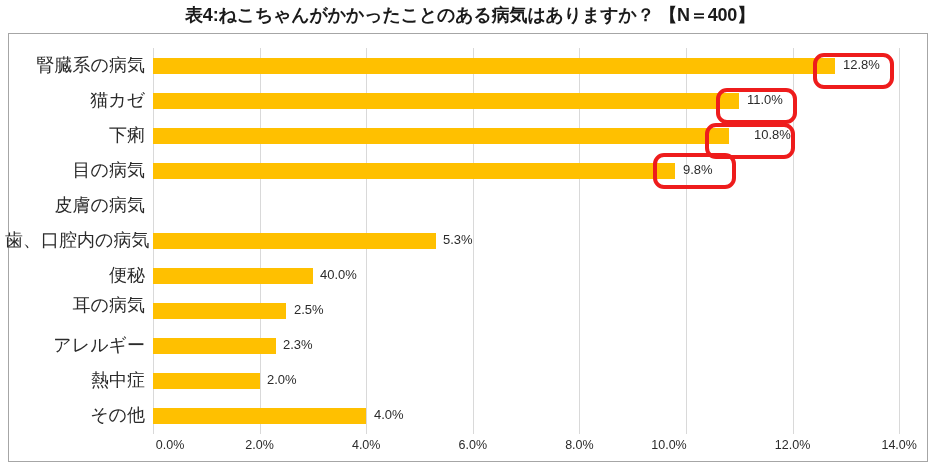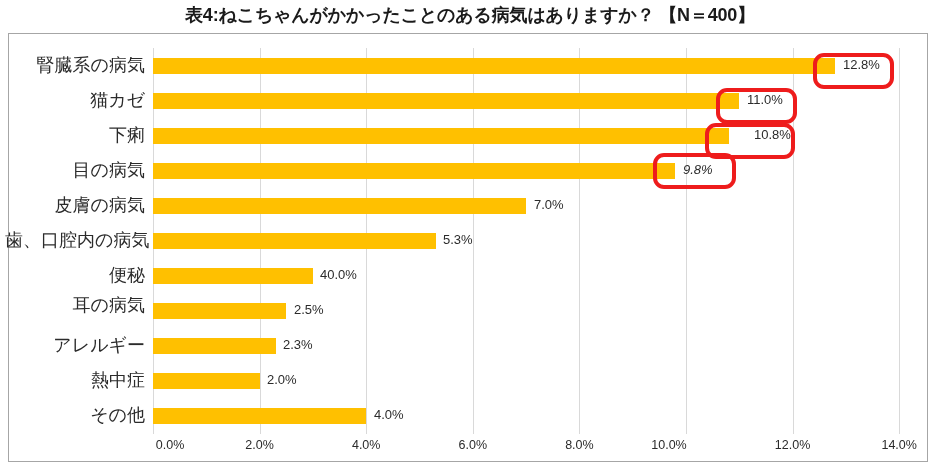--- a/index.html
+++ b/index.html
@@ -193,25 +193,21 @@
     <div class="row" style="top:35px;">
       <div class="bar" style="width:586.3px;"></div>
       <div class="bar-value" style="left:594px;">11.0%</div>
     </div>
     <div class="row" style="top:70px;">
       <div class="bar" style="width:575.6px;"></div>
       <div class="bar-value" style="left:601px;">10.8%</div>
     </div>
     <div class="row" style="top:105px;">
       <div class="bar" style="width:522.3px;"></div>
-      <div class="bar-value" style="left:530px;font-style:italic;">9.8%</div>
-    </div>
-    <div class="row" style="top:140px;">
-      <div class="bar" style="width:373.1px;"></div>
-      <div class="bar-value" style="left:381px;">7.0%</div>
+      <div class="bar-value" style="left:530px;">9.8%</div>
     </div>
     <div class="row" style="top:175px;">
       <div class="bar" style="width:282.5px;"></div>
       <div class="bar-value" style="left:290px;">5.3%</div>
     </div>
     <div class="row" style="top:210px;">
       <div class="bar" style="width:159.9px;"></div>
       <div class="bar-value" style="left:167px;">40.0%</div>
     </div>
     <div class="row" style="top:245px;">

